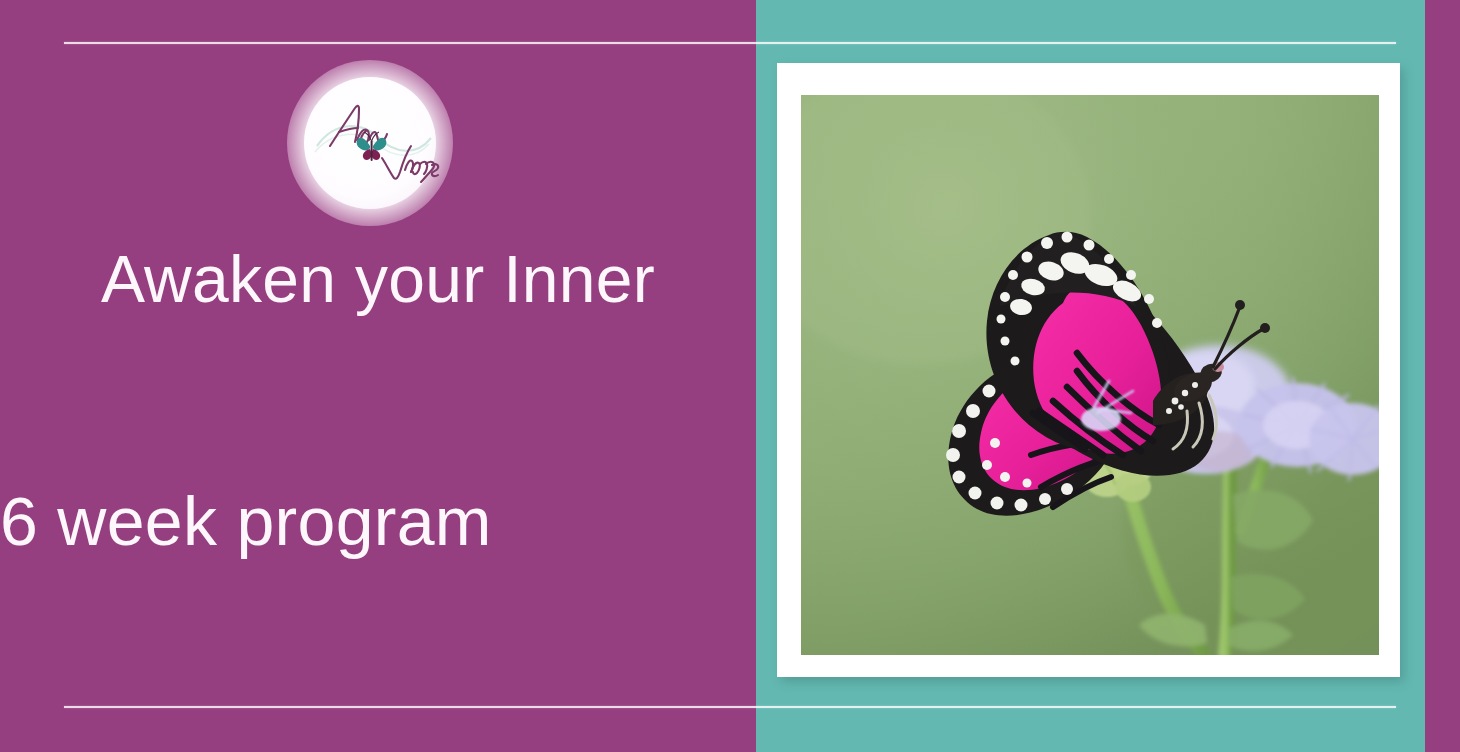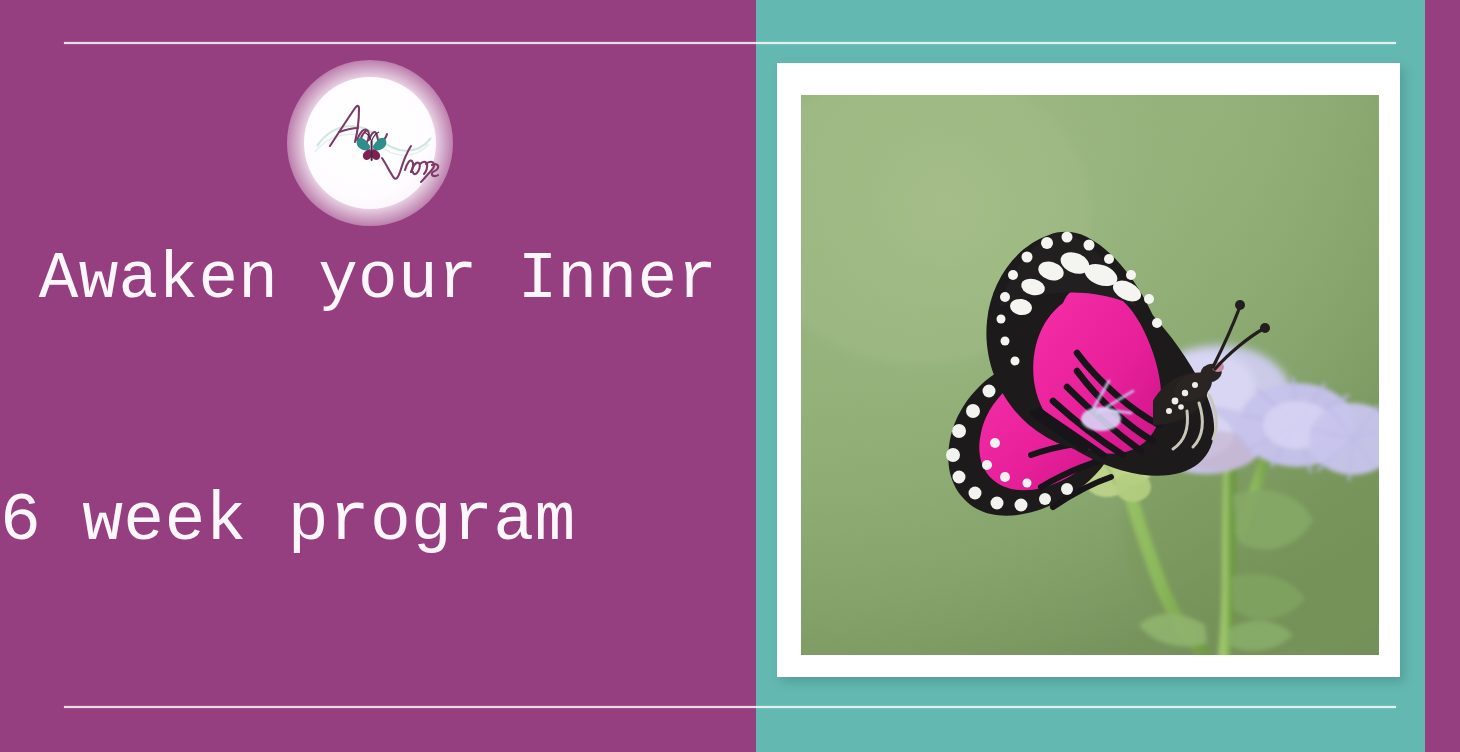--- a/index.html
+++ b/index.html
@@ -5,21 +5,21 @@
   html, body {
     margin: 0;
     padding: 0;
     background: #ffffff;
   }
   #canvas {
     position: relative;
     width: 1460px;
     height: 752px;
     overflow: hidden;
-    font-family: Liberation Mono, monospace;
+    font-family: Liberation Sans, sans-serif;
     background: #7f1d1d;
   }
 
   
   .panel-purple {
     position: absolute;
     left: 0; top: 0;
     width: 756px; height: 752px;
     background: #953E80;
   }

